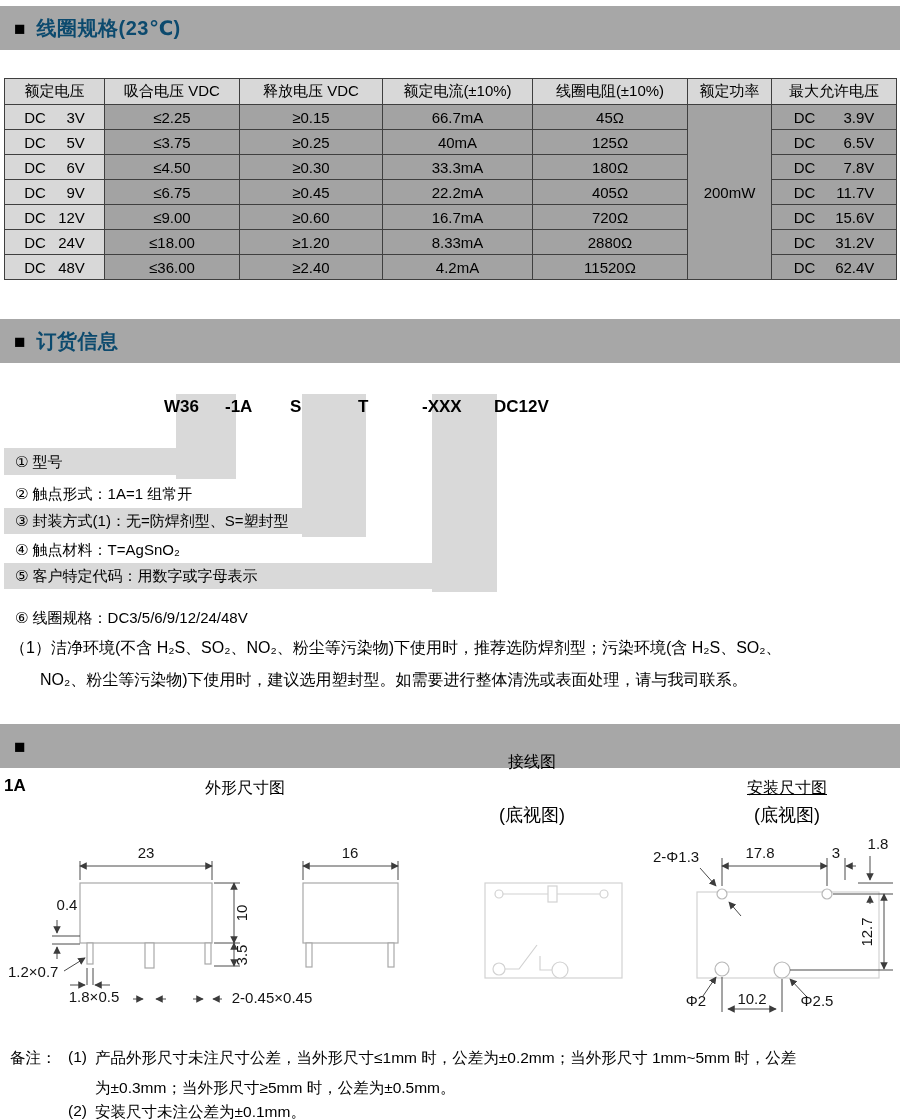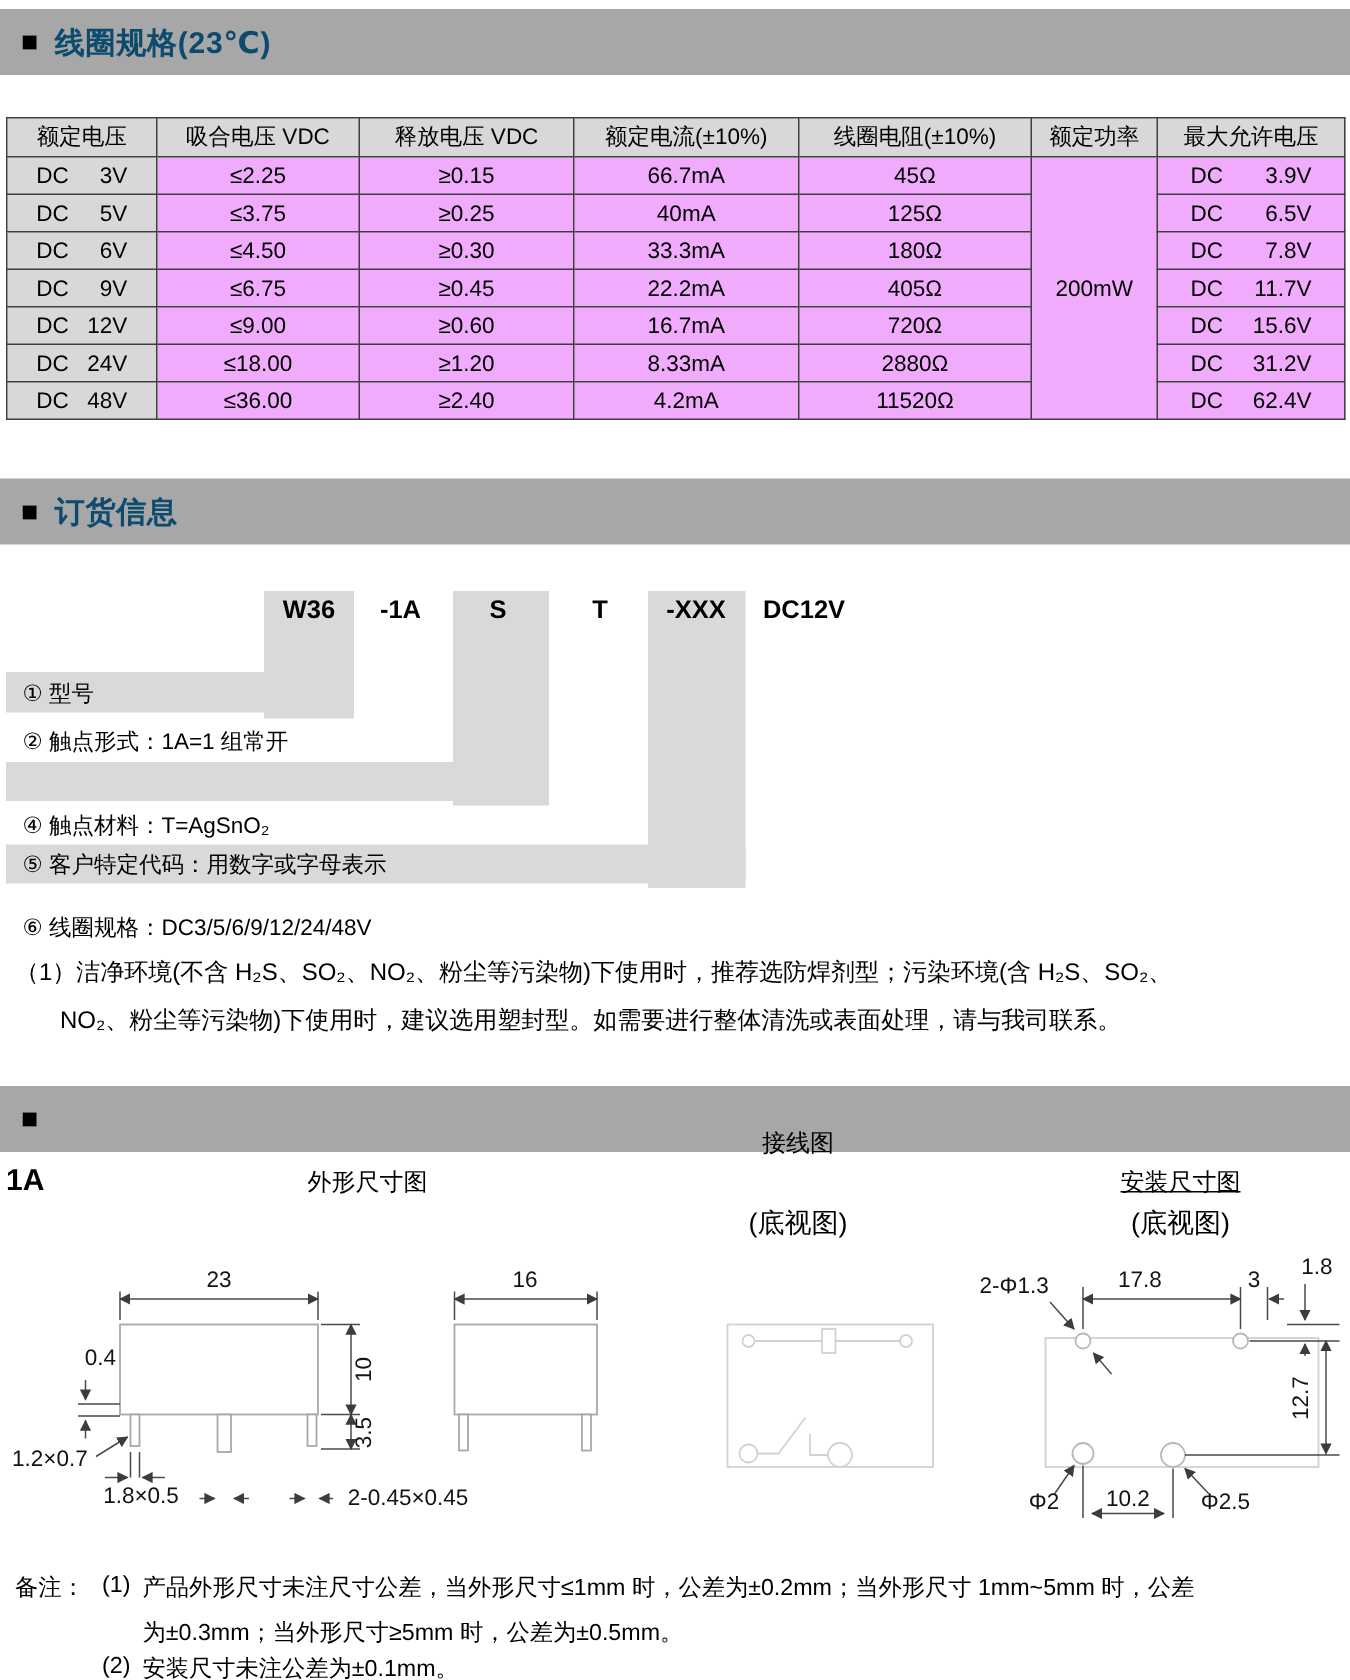--- a/index.html
+++ b/index.html
@@ -13,51 +13,51 @@
   .bar{position:absolute;left:0;width:900px;height:44px;background:#a7a7a7;
        display:flex;align-items:center;box-sizing:border-box;padding-left:14px;}
   .bar .sq{font-size:19px;line-height:1;color:#000;margin-right:11px;}
   .bar .t{font-size:20px;font-weight:bold;color:#0c4a6e;letter-spacing:0.5px;}
   #bar-coil{top:6px;} #bar-order{top:319px;} #bar-dim{top:724px;}
 
   
   #coil-table{position:absolute;left:4px;top:78px;border-collapse:collapse;table-layout:fixed;border-radius:14px;}
   #coil-table th,#coil-table td{
     border:1px solid #3f3f3f;text-align:center;vertical-align:middle;
-    font-size:15px;font-weight:normal;padding:0;height:24px;color:#000;background:#f0abfc;}
+    font-size:15px;font-weight:normal;padding:0;height:24px;color:#000;background:#a3a3a3;}
   #coil-table th{background:#d8d8d8;height:25px;}
   #coil-table td.c1{background:#d8d8d8;}
   .dcpair{display:inline-flex;align-items:baseline;}
   .dcpair .val{display:inline-block;text-align:right;}
   td.c1 .val{width:30px;margin-left:9px;}
   td.c7 .val{width:46px;margin-left:13px;}
 
   
   #ordering{position:absolute;left:0;top:390px;width:900px;height:245px;}
   #ordering .gcol{position:absolute;top:4px;background:#d9d9d9;}
   #col-w36{left:176px;width:60px;height:85px;}
   #col-s{left:302px;width:64px;height:143px;}
   #col-xxx{left:432px;width:65px;height:198px;}
   #ordering .rowbar{position:absolute;left:4px;background:#d9d9d9;}
   #rowbar-1{top:58px;height:27px;width:232px;}
   #rowbar-3{top:118px;height:26px;width:362px;}
   #rowbar-5{top:173px;height:26px;width:493px;}
-  #ordering .code{position:absolute;top:7px;width:84px;text-align:center;
+  #ordering .code{position:absolute;top:7px;width:84px;
                   font-size:17px;font-weight:bold;}
   #code-0{left:164px;} #code-1{left:225px;} #code-2{left:290px;}
   #code-3{left:358px;} #code-4{left:422px;} #code-5{left:494px;}
   #ordering .item{position:absolute;left:15px;font-size:15px;}
   #item-0{top:63px;} #item-1{top:95px;} #item-2{top:122px;}
   #item-3{top:151px;} #item-4{top:177px;} #item-5{top:203px;margin-top:16px;}
 
   .note{position:absolute;font-size:16px;white-space:nowrap;}
   #note-1{left:10px;top:638px;} #note-2{left:40px;top:670px;}
 
   
-  #dwg-variant{left:4px;top:776px;font-size:20px;font-weight:bold;}
+  #dwg-variant{left:4px;top:776px;font-size:17px;font-weight:bold;}
   .dwg-label{position:absolute;font-size:16px;text-align:center;white-space:nowrap;}
   .dwg-sub{position:absolute;font-size:18px;text-align:center;white-space:nowrap;}
   #lbl-outline{left:165px;top:778px;width:160px;}
   #lbl-wiring{left:482px;top:752px;width:100px;}
   #sub-wiring{left:482px;top:803px;width:100px;}
   #lbl-mount{left:727px;top:778px;width:120px;text-decoration:underline;}
   #sub-mount{left:727px;top:803px;width:120px;}
 
   #drawings-svg{position:absolute;left:0;top:830px;}
   .part{stroke:#a8a8a8;fill:#fff;stroke-width:1.2;}
@@ -218,20 +218,21 @@
   <div class="rowbar" id="rowbar-3"></div>
   <div class="rowbar" id="rowbar-5"></div>
   <div class="code" id="code-0">W36</div>
   <div class="code" id="code-1">-1A</div>
   <div class="code" id="code-2">S</div>
   <div class="code" id="code-3">T</div>
   <div class="code" id="code-4">-XXX</div>
   <div class="code" id="code-5">DC12V</div>
   <div class="item" id="item-0">① 型号</div>
   <div class="item" id="item-1">② 触点形式：1A=1 组常开</div>
+  <div class="item" id="item-2">③ 封装方式(1)：无=防焊剂型、S=塑封型</div>
   <div class="item" id="item-3">④ 触点材料：T=AgSnO₂</div>
   <div class="item" id="item-4">⑤ 客户特定代码：用数字或字母表示</div>
   <div class="item" id="item-5">⑥ 线圈规格：DC3/5/6/9/12/24/48V</div>
 </div>
 
 <div class="note" id="note-1">（1）洁净环境(不含 H₂S、SO₂、NO₂、粉尘等污染物)下使用时，推荐选防焊剂型；污染环境(含 H₂S、SO₂、</div>
 <div class="note" id="note-2">NO₂、粉尘等污染物)下使用时，建议选用塑封型。如需要进行整体清洗或表面处理，请与我司联系。</div>
 
 <div class="bar" id="bar-dim">
   <span class="sq">■</span>

